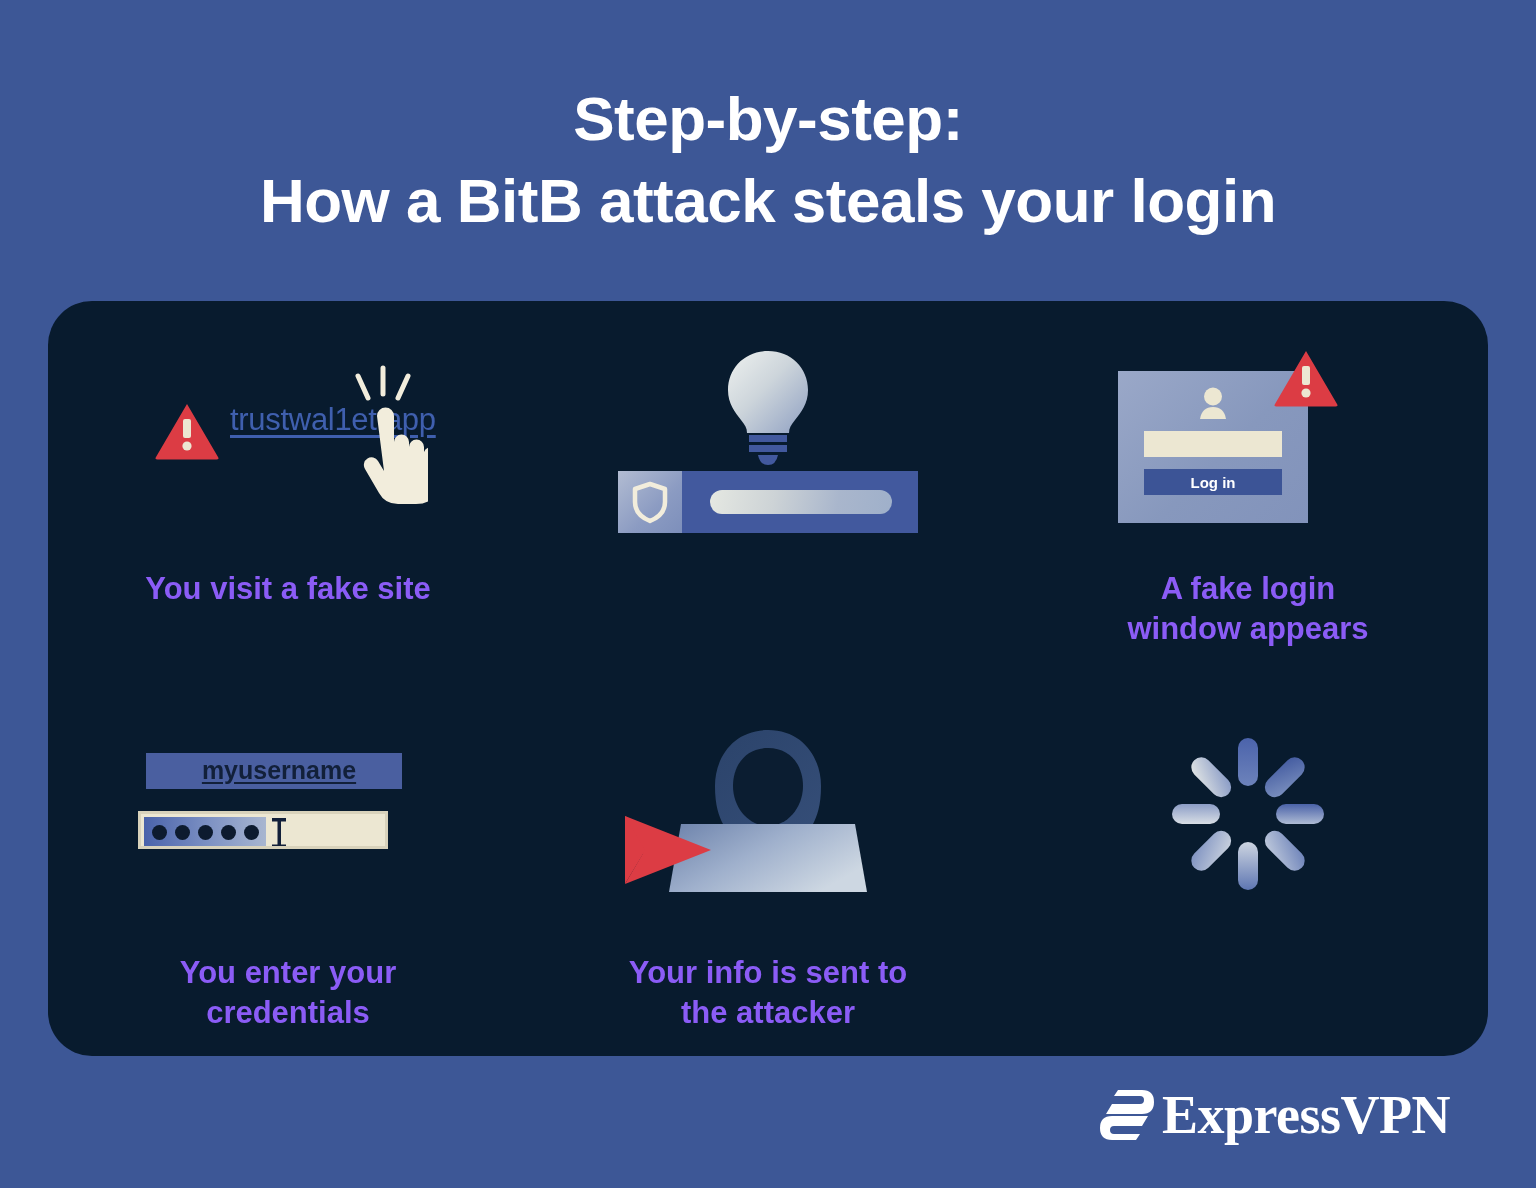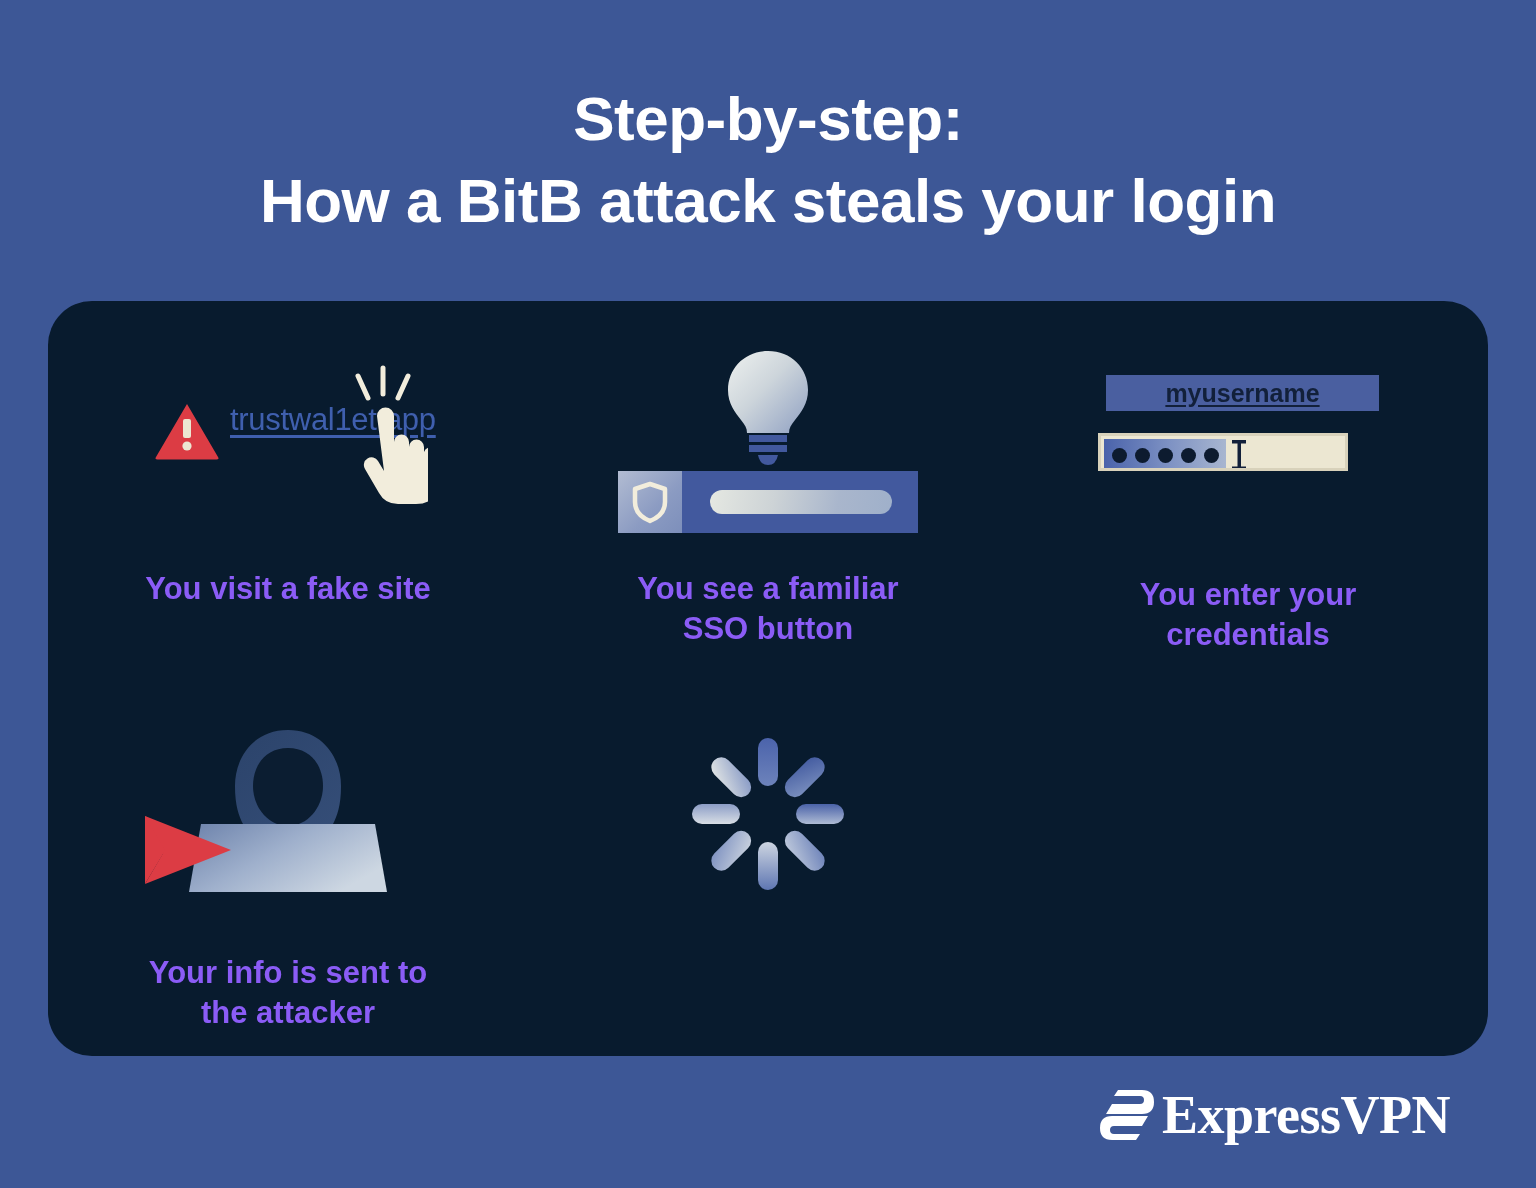--- a/index.html
+++ b/index.html
@@ -212,26 +212,27 @@
   
   .step4 {
     position: relative;
     width: 300px;
     height: 150px;
   }
   .cred-user {
     position: absolute;
     left: 8px;
     top: 14px;
-    width: 273px;
+    width: 246px;
     height: 36px;
     background: #4a5fa0;
     display: flex;
     align-items: center;
     justify-content: center;
+    padding-left: 10px;
   }
   .cred-user span {
     color: #12203a;
     font-size: 25px;
     font-weight: bold;
     text-decoration: underline;
     text-decoration-color: #12203a;
     text-underline-offset: 3px;
   }
   .cred-pass {
@@ -374,24 +375,43 @@
               <svg width="38" height="44" viewBox="0 0 38 44">
                 <path d="M19 4 L34 9 L34 22 Q34 35 19 41 Q4 35 4 22 L4 9 Z" fill="none" stroke="#f2eddc" stroke-width="4.5" stroke-linejoin="round"></path>
               </svg>
             </div>
             <div class="sso-right">
               <div class="sso-pill"></div>
             </div>
           </div>
         </div>
       </div>
-      <div class="caption">You see a familiar
-SSO button</div>
     </div>
 
+    <div class="cell cell-r1">
+      <div class="cell-art">
+        <div class="step3">
+          <div class="login-win">
+            <svg class="login-avatar" viewBox="0 0 34 32">
+              <circle cx="17" cy="9.5" r="9" fill="#ece7d2"></circle>
+              <path d="M17 20 q11 0 13 12 l-26 0 q2 -12 13 -12 Z" fill="#ece7d2"></path>
+            </svg>
+            <div class="login-field"></div>
+            <div class="login-btn">Log in</div>
+          </div>
+          <svg class="win-warn" viewBox="0 0 66 58">
+            <path d="M33 2 L64 55 Q65.5 57.5 62.5 57.5 L3.5 57.5 Q0.5 57.5 2 55 Z" fill="#dc3c44"></path>
+            <rect x="29" y="17" width="8" height="19" rx="2" fill="#ece7d2"></rect>
+            <circle cx="33" cy="44" r="4.6" fill="#ece7d2"></circle>
+          </svg>
+        </div>
+      </div>
+      <div class="caption">A fake login
+window appears</div>
+    </div>
 
     <div class="cell cell-r2">
       <div class="cell-art">
         <div class="step4">
           <div class="cred-user">
             <span>myusername</span>
           </div>
           <div class="cred-pass">
             <div class="cred-sel">
               <span class="dot"></span>

